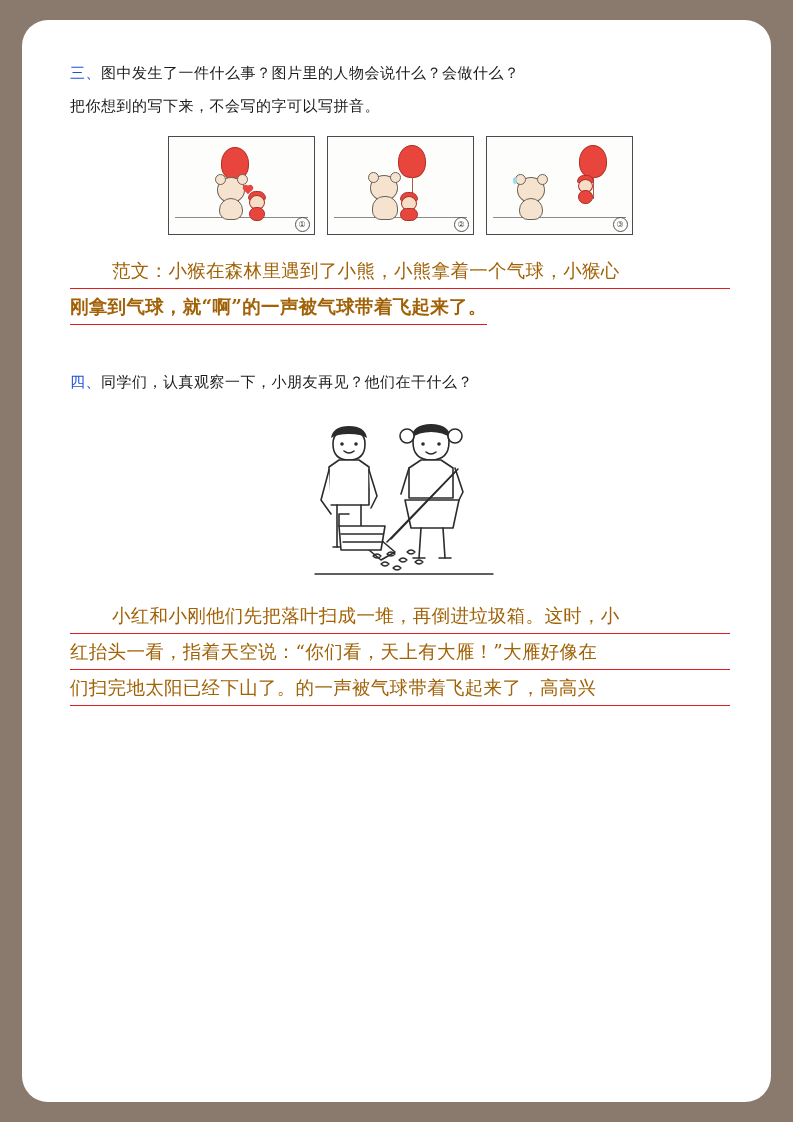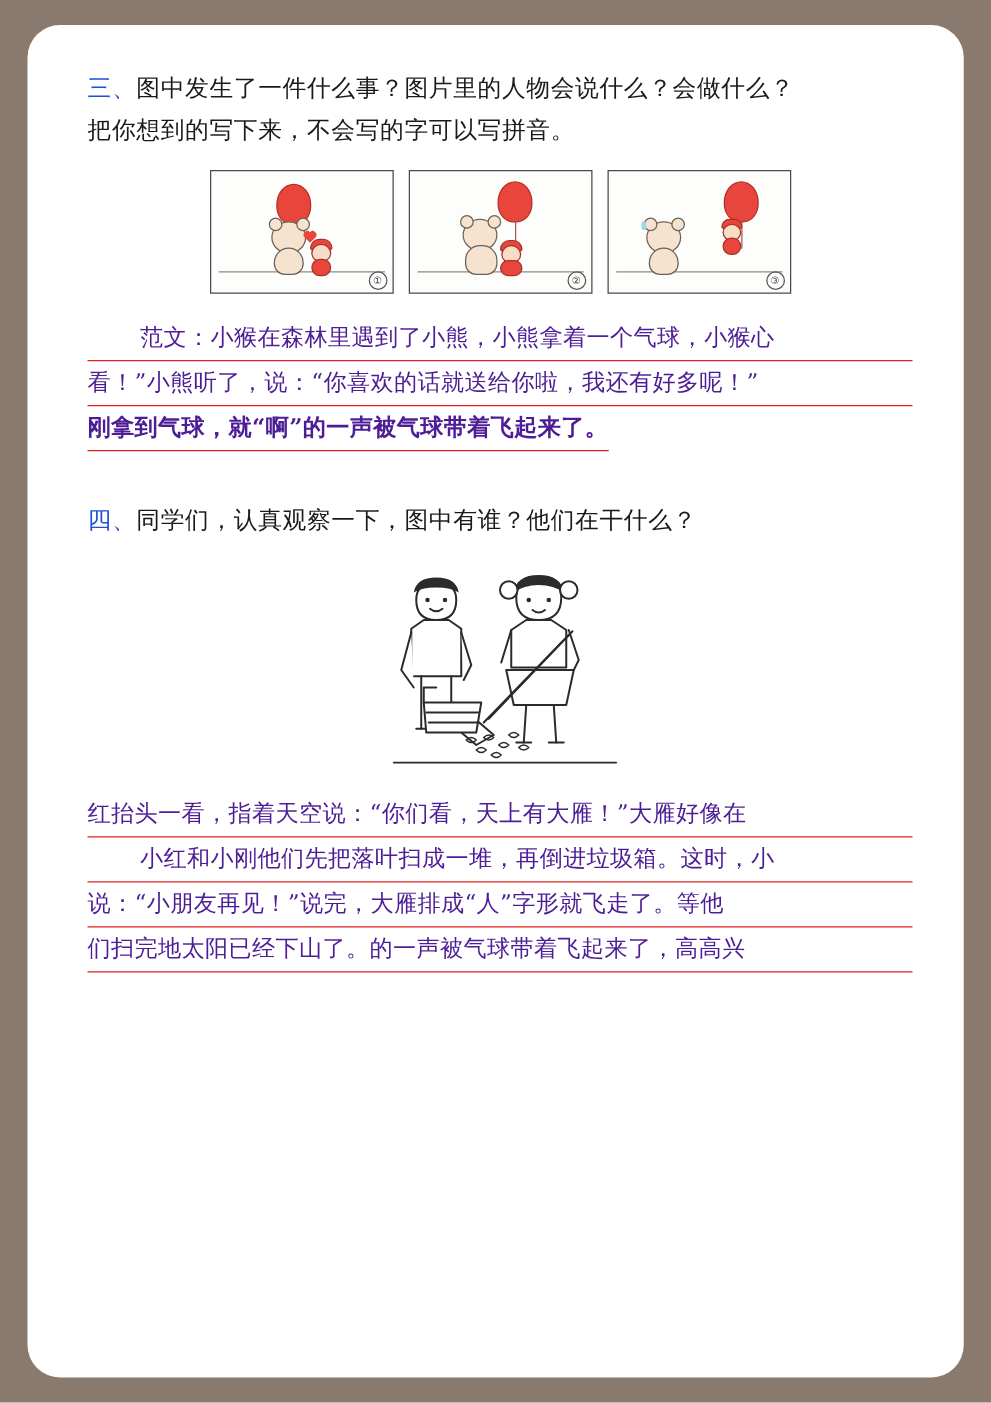--- a/index.html
+++ b/index.html
@@ -26,31 +26,31 @@
   }
   .content {
     position: absolute;
     left: 48px;
     top: 36px;
     width: 660px;
   }
 
   
   .q-heading {
-    font-size: 19px;
+    font-size: 15px;
     line-height: 33px;
     color: #1a1a1a;
     letter-spacing: 0.5px;
-    font-family: Liberation Mono, monospace;
+    font-family: Liberation Sans, sans-serif;
   }
   .q-num {
     color: #1f4fd8;
   }
   .answer {
-    color: #4c1d95;
+    color: #a16207;
     font-size: 18.5px;
     line-height: 35px;
     font-family: "DejaVu Serif", serif;
     letter-spacing: 0.3px;
   }
   .answer .line {
     display: block;
     border-bottom: 1.4px solid #e02020;
     white-space: pre;
   }
@@ -239,26 +239,25 @@
         <div class="sweat" style="left:26px; top:40px;"></div>
         <div class="monkey-cap" style="left:90px; top:38px; width:15px; height:6px;"></div>
         <div class="monkey-head" style="left:91px; top:42px; width:13px; height:12px;"></div>
         <div class="monkey" style="left:91px; top:53px; width:13px; height:12px;"></div>
         <div class="panel-no">③</div>
       </div>
     </div>
 
     <div class="answer sec3-answer">
       <span class="line" style="padding-left:42px;">范文：小猴在森林里遇到了小熊，小熊拿着一个气球，小猴心</span>
-      <span class="line">看！”小熊听了，说：“你喜欢的话就送给你啦，我还有好多呢！”</span>
       <span class="line short">刚拿到气球，就“啊”的一声被气球带着飞起来了。</span>
     </div>
 
     <div class="q-heading sec4-heading">
-      <span class="q-num">四、</span><span>同学们，认真观察一下，图中有谁？他们在干什么？</span>
+      <span class="q-num">四、</span><span>同学们，认真观察一下，小朋友再见？他们在干什么？</span>
     </div>
 
     <div class="drawing-wrap">
       <svg width="210" height="180" viewBox="0 0 210 180" fill="none" stroke="#2b2b2b" stroke-width="1.6" stroke-linecap="round" stroke-linejoin="round">
 
         <g>
           <path d="M38 30 q0 -14 16 -14 q16 0 16 14 q0 16 -16 16 q-16 0 -16 -16 z" fill="#fff"></path>
           <path d="M36 24 q2 -12 18 -12 q16 0 18 12 q-6 -4 -18 -4 q-12 0 -18 4 z" fill="#2b2b2b" stroke="none"></path>
           <circle cx="47" cy="30" r="1.8" fill="#2b2b2b" stroke="none"></circle>
           <circle cx="61" cy="30" r="1.8" fill="#2b2b2b" stroke="none"></circle>
@@ -306,20 +305,19 @@
           <path d="M98 154 q4 -4 8 0 q-4 4 -8 0"></path>
           <path d="M120 148 q4 -4 8 0 q-4 4 -8 0"></path>
           <path d="M78 142 q4 -4 8 0 q-4 4 -8 0"></path>
         </g>
 
         <path d="M20 160 L198 160" stroke-width="1.4"></path>
       </svg>
     </div>
 
     <div class="answer para">
+      <span class="line" style="padding-left:42px;">小红和小刚他们先把落叶扫成一堆，再倒进垃圾箱。这时，小</span>
       <span class="line">红抬头一看，指着天空说：“你们看，天上有大雁！”大雁好像在</span>
-      <span class="line" style="padding-left:42px;">小红和小刚他们先把落叶扫成一堆，再倒进垃圾箱。这时，小</span>
-      <span class="line">说：“小朋友再见！”说完，大雁排成“人”字形就飞走了。等他</span>
       <span class="line">们扫完地太阳已经下山了。的一声被气球带着飞起来了，高高兴</span>
     </div>
 
   </div>
 </div>
 
 </body></html>

